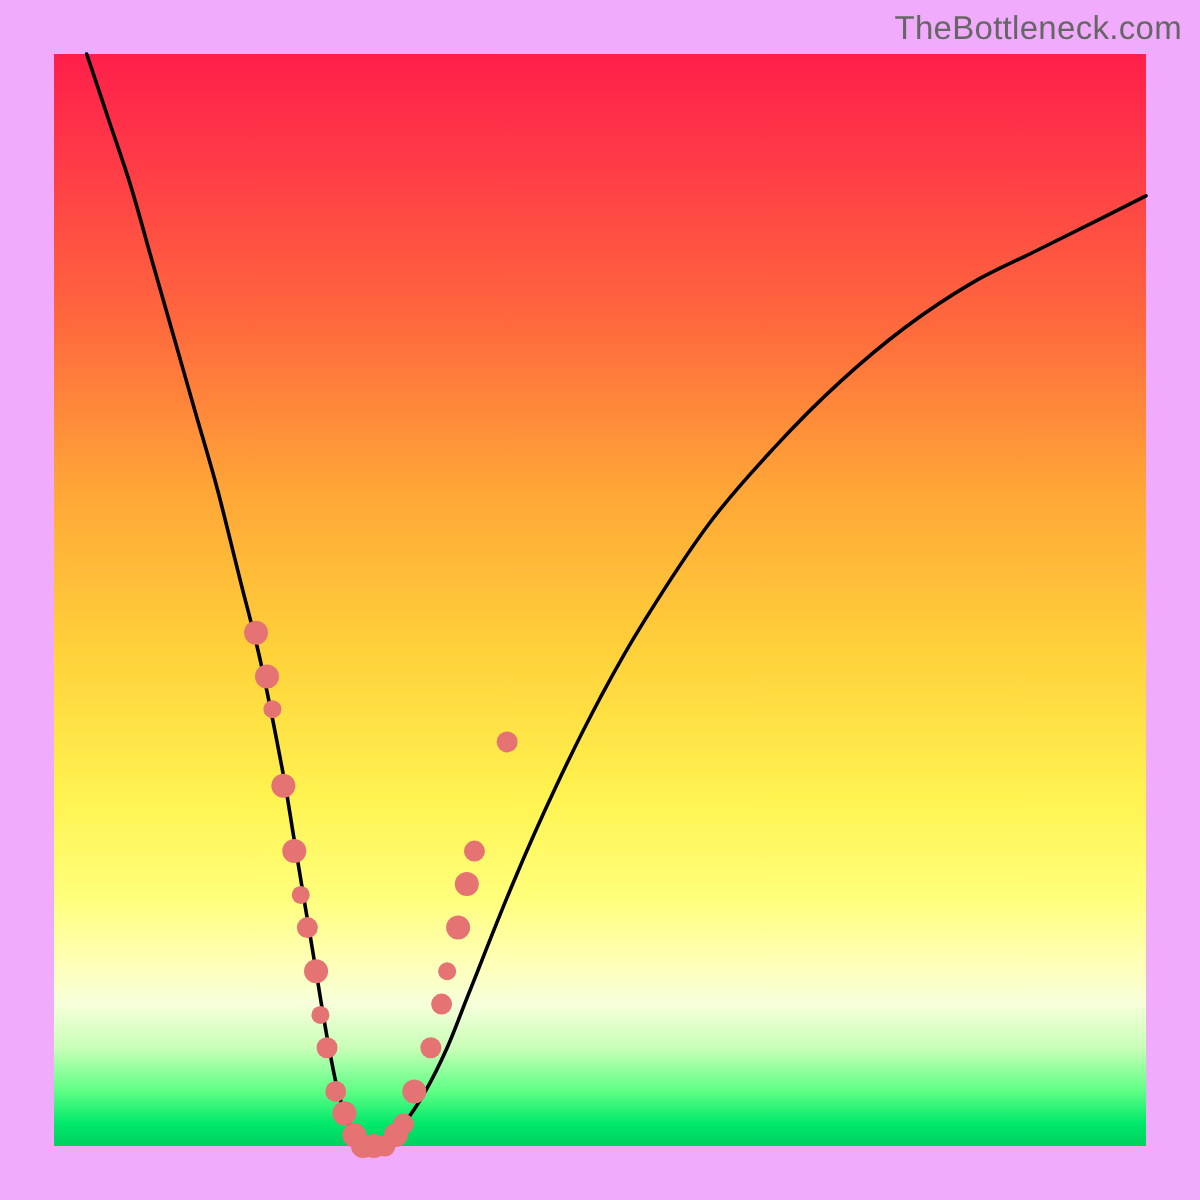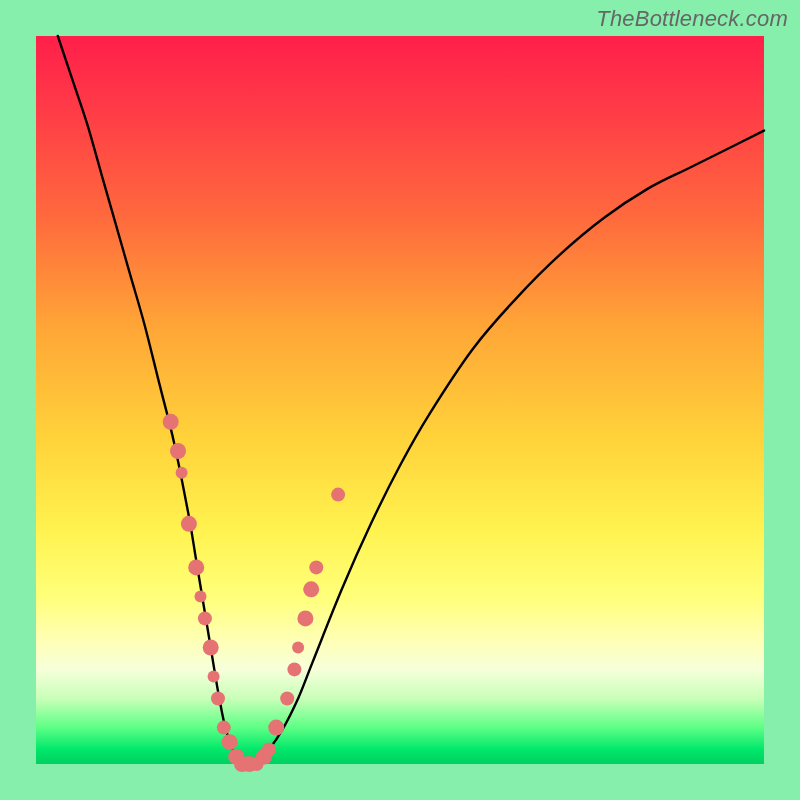--- a/index.html
+++ b/index.html
@@ -10,22 +10,21 @@
     background: #000;
     overflow: hidden;
     font-family: Arial, Helvetica, sans-serif;
   }
   .frame {
     position: absolute;
     left: 0;
     top: 0;
     width: 800px;
     height: 800px;
-    background: #86efac;
-    font-style: italic;
+    background: #f0abfc;
   }
   .plot {
     position: absolute;
     left: 36px;
     top: 36px;
     width: 728px;
     height: 728px;
     background: linear-gradient(
       to bottom,
       #ff1f4a 0%,

